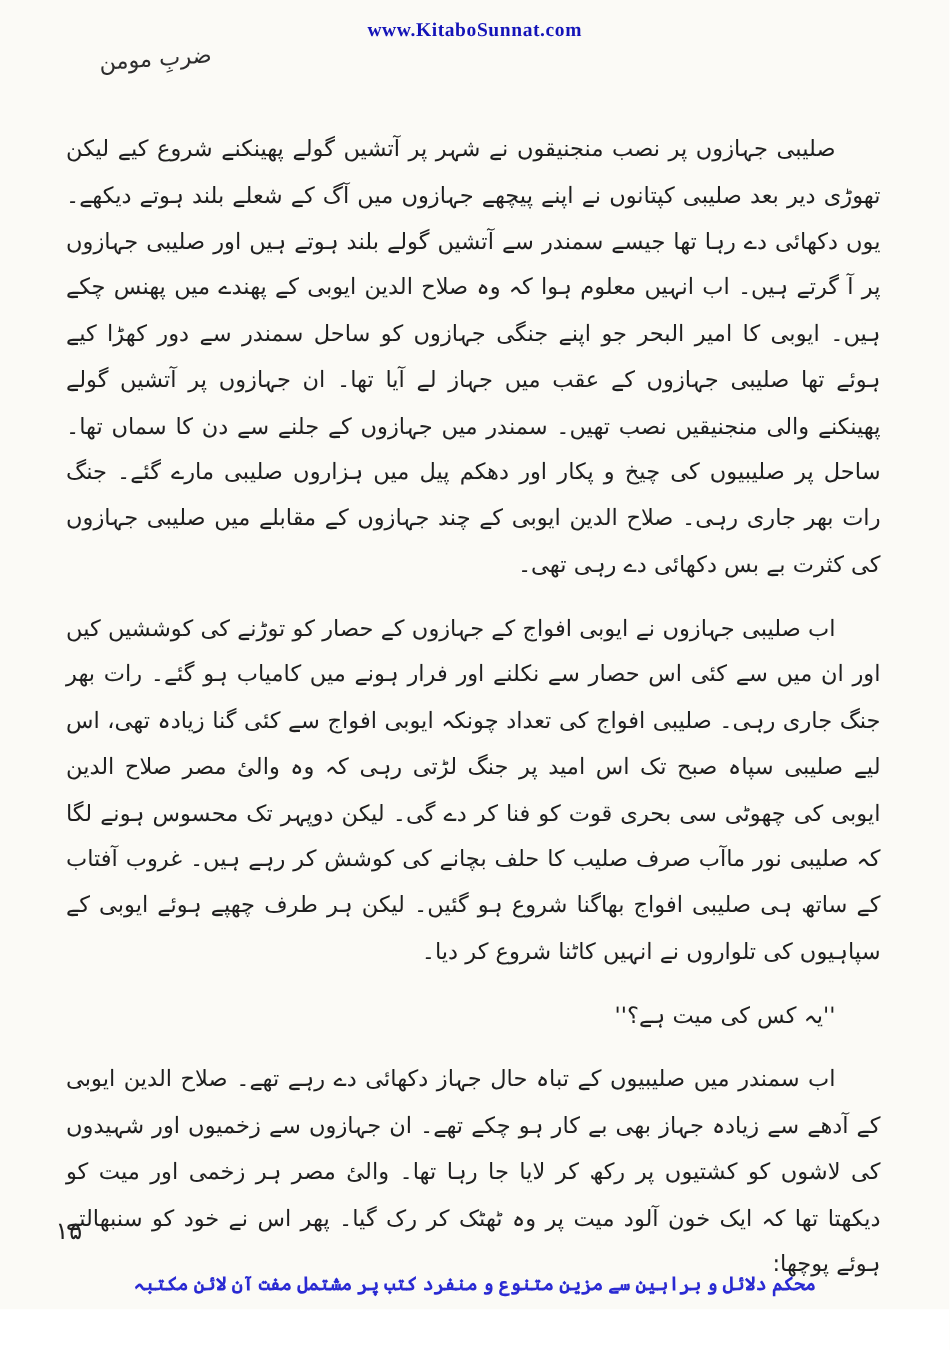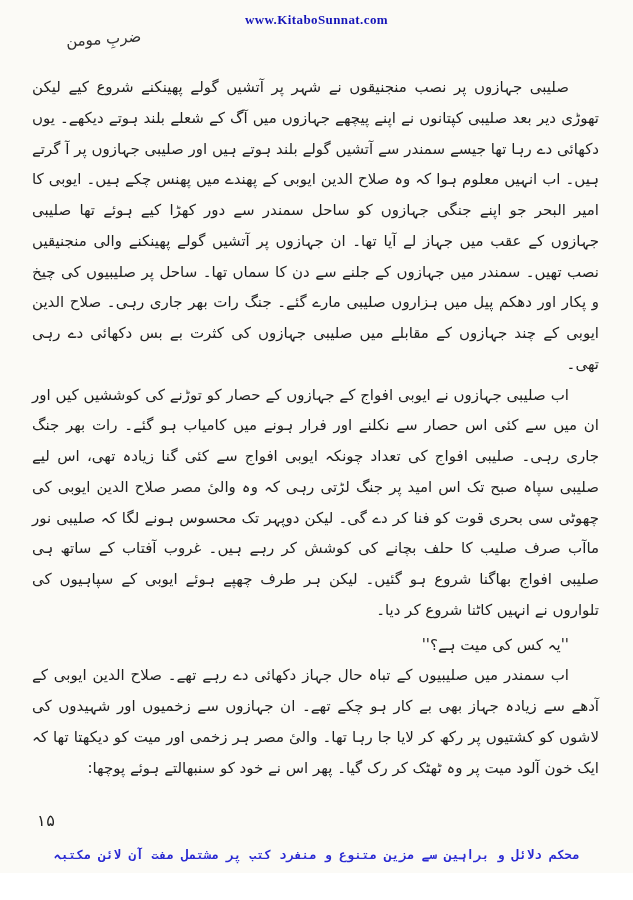--- a/index.html
+++ b/index.html
@@ -43,21 +43,21 @@
     left: 32px;
     right: 34px;
     direction: rtl;
     text-align: justify;
     font-family: "DejaVu Sans", sans-serif;
     font-size: 15px;
     line-height: 2.05;
     color: var(--body-text, #1f1f1f);
   }
   .para {
-    margin: 0;
+    margin: 12px;
     text-indent: 30px;
   }
   .para.quote {
     text-align: right;
     margin-top: 4px;
   }
   .page-number {
     position: absolute;
     left: 36px;
     bottom: 42px;
@@ -65,21 +65,21 @@
     font-size: 16px;
     color: #222222;
   }
   .footer-watermark {
     position: absolute;
     bottom: 10px;
     left: 0;
     right: 0;
     text-align: center;
     direction: rtl;
-    font-family: Liberation Mono, monospace;
+    font-family: Liberation Sans, sans-serif;
     font-weight: bold;
     font-size: 12.5px;
     color: var(--footer-blue, #2a2ad2);
   }
 </style>
 </head>
 <body>
 
 <div class="page">
 

